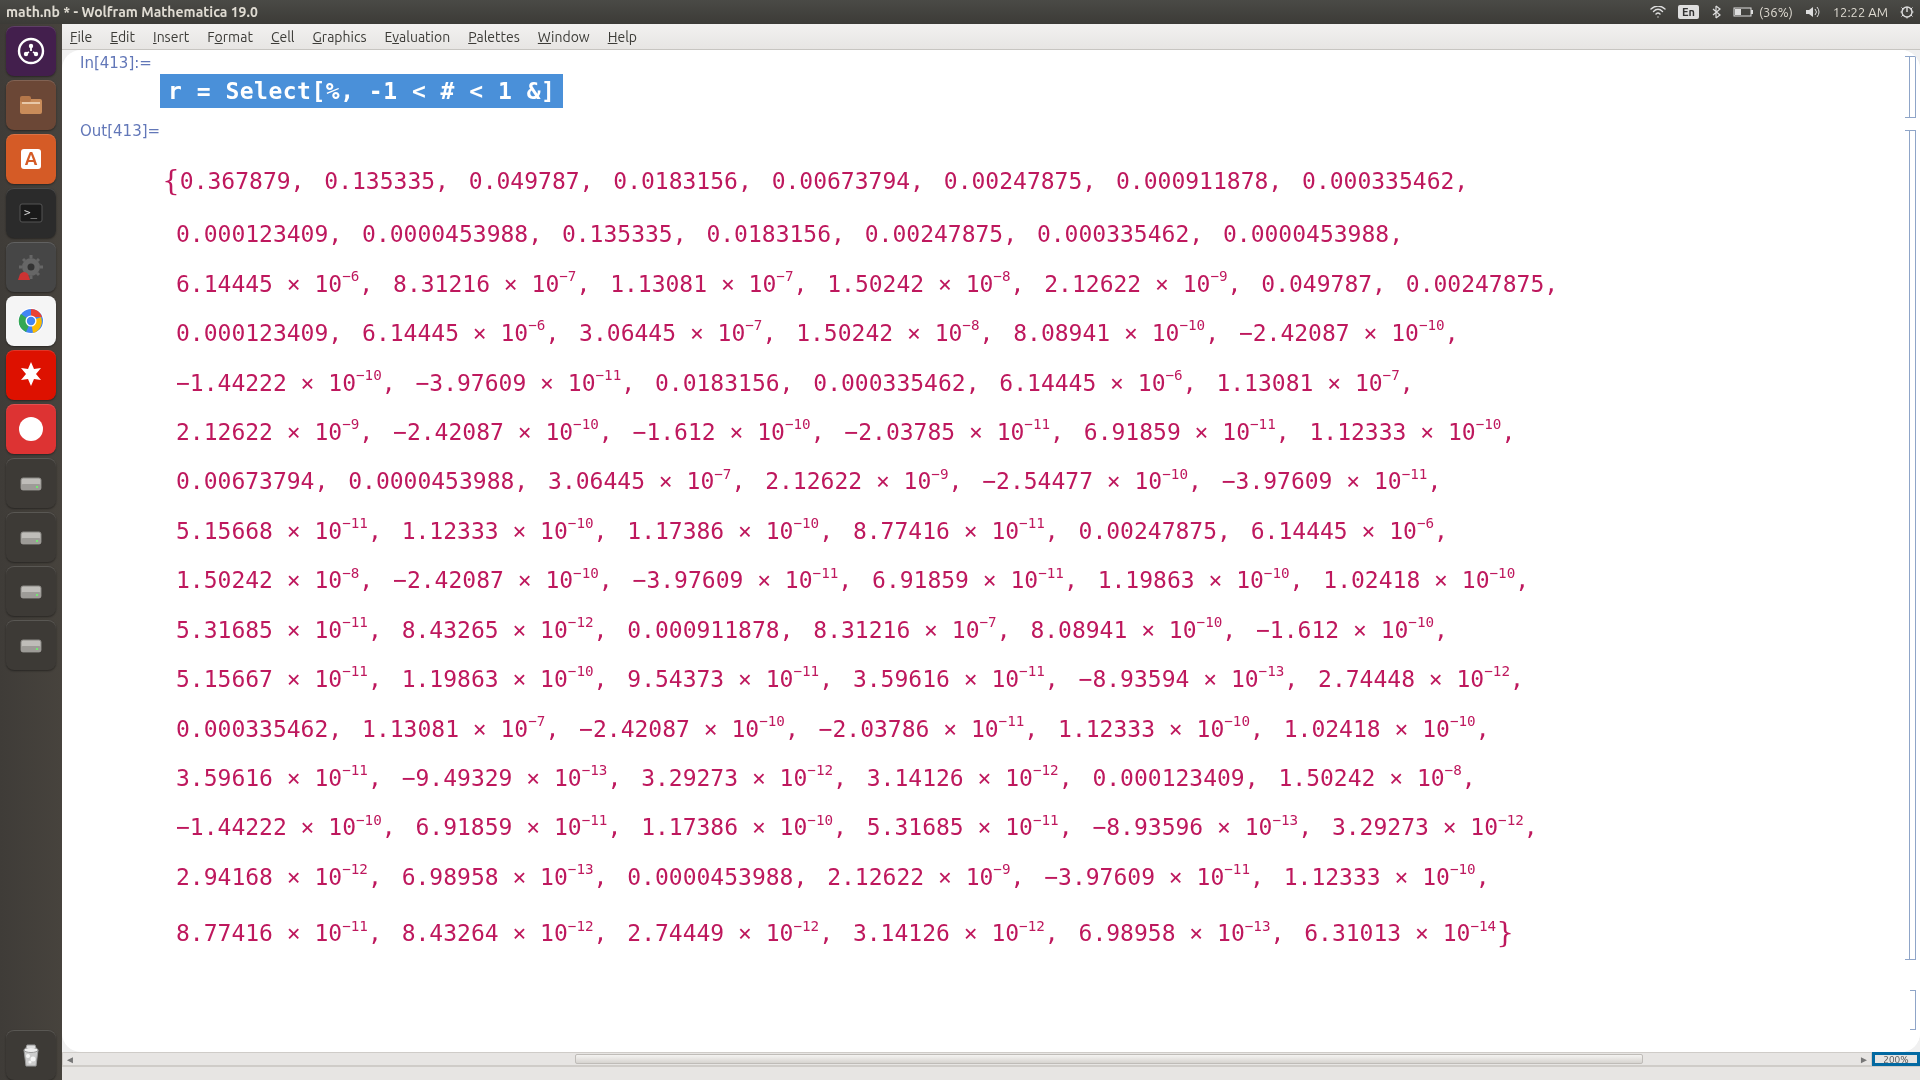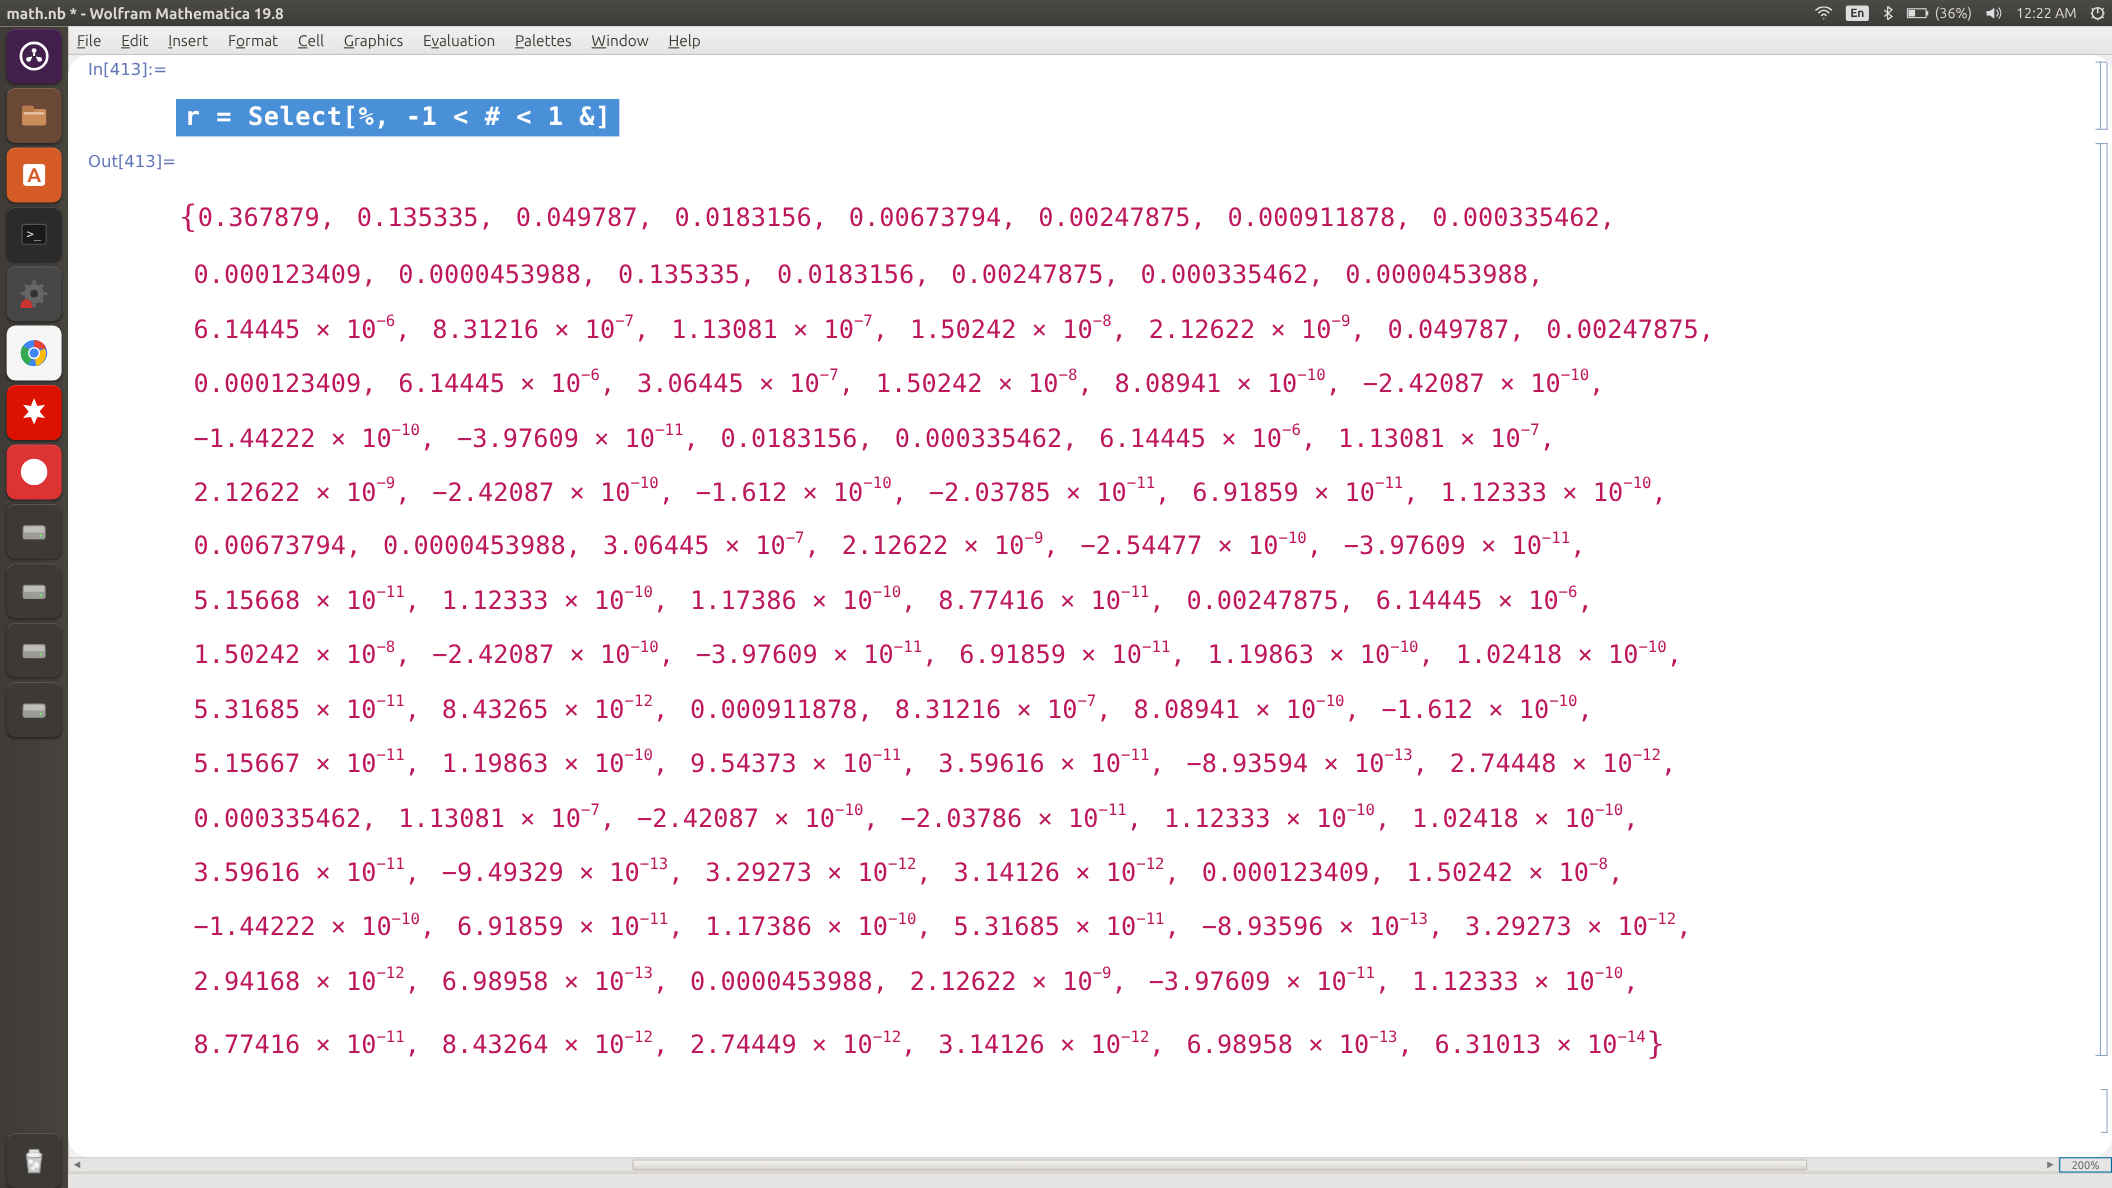--- a/index.html
+++ b/index.html
@@ -78,21 +78,21 @@
       border-bottom: 1.5px solid #8fa5c8;
       width: 6px;
     }
     .in-label, .out-label {
       color: #6277b8;
       font-family: "DejaVu Sans", Arial, sans-serif;
       font-size: 15px;
       padding-left: 18px;
     }
     .input-line {
-      margin: 22px 0 18px 98px;
+      margin: 6px 0 18px 98px;
       display: inline-block;
     }
     .sel-highlight {
       background: #4a90d9; color: #fff;
       font-family: "DejaVu Sans Mono", "Courier New", monospace;
       font-size: 23px; font-weight: bold;
       padding: 4px 8px;
       letter-spacing: 0.5px;
     }
     .output-block {
@@ -117,34 +117,34 @@
     }
     .h-scroll .arrow { width: 14px; height: 12px; display: flex; align-items:center; justify-content:center; color:#777; font-size:10px; }
     .h-scroll .track { flex: 1; height: 100%; position: relative; }
     .h-scroll .thumb {
       position: absolute; left: 28%; top: 1px; bottom: 1px; width: 60%;
       background: linear-gradient(to bottom, #f4f3f1, #d7d4d0);
       border: 1px solid #bfbcb8; border-radius: 2px;
     }
     .zoom-box {
       position: absolute; right: 0; bottom: 14px; width: 48px; height: 14px;
-      background: #e7e5e3; border: 1px solid #0369a1; font-size: 10px;
+      background: #e7e5e3; border: 3px solid #0369a1; font-size: 10px;
       display: flex; align-items: center; justify-content: center; color: #555;
     }
     .zoom-strip {
       position: absolute; right: 0; bottom: 0; left: 62px; height: 14px;
       background: #e7e5e3; border-top: 1px solid #cfccc8;
     }
     svg { display: block; }
   </style>
 </head>
 <body>
 
 <div class="titlebar">
-  <div class="left">math.nb * - Wolfram Mathematica 19.8</div>
+  <div class="left">math.nb * - Wolfram Mathematica 19.0</div>
   <div class="right">
     <span class="ind-icon">
       <svg width="16" height="12" viewBox="0 0 16 12">
           <path d="M8 11 L8 11 M1 3 Q8 -3 15 3 M3.5 5.5 Q8 1 12.5 5.5 M6 8 Q8 6 10 8" stroke="#ddd" stroke-width="1.4" fill="none" stroke-linecap="round"></path>
         </svg>
     </span>
     <span class="ind-badge">En</span>
     <span class="ind-icon">
       <svg width="10" height="14" viewBox="0 0 10 14">
           <path d="M5 1 L5 13 M5 1 L9 4 L2 10 M5 13 L9 10 L2 4" stroke="#ddd" stroke-width="1.2" fill="none"></path>

